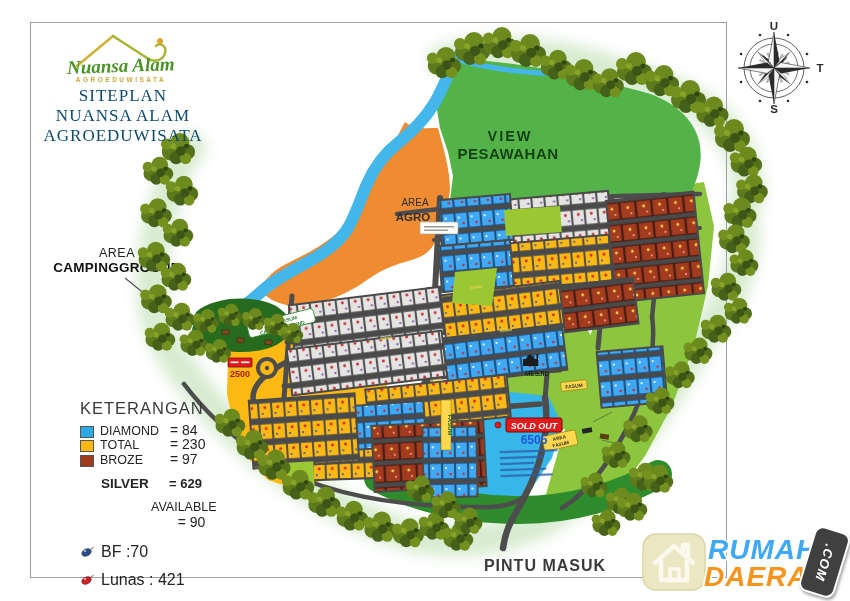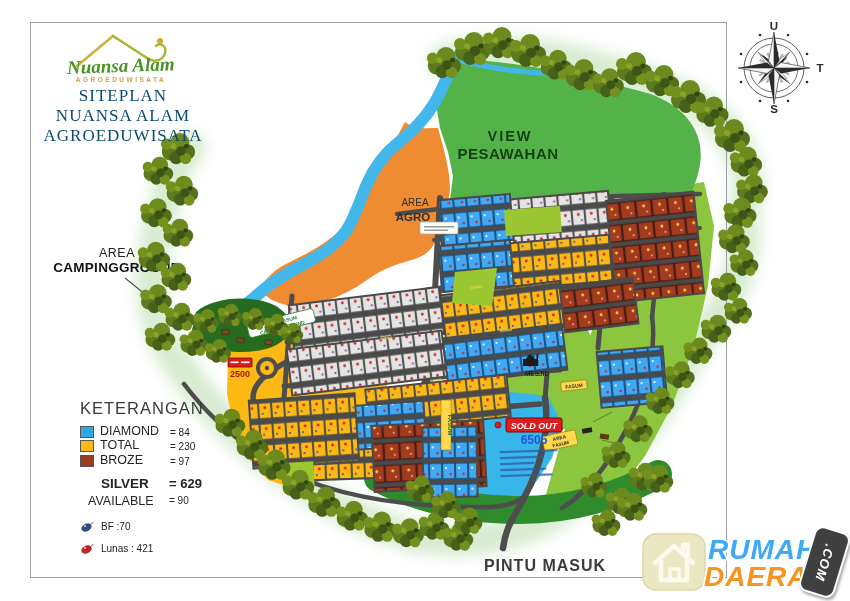--- a/index.html
+++ b/index.html
@@ -13,30 +13,30 @@
   #title{margin-top:2px;font-family:"Liberation Serif",serif;color:#0c4a6e;
          font-size:17px;line-height:20px;letter-spacing:1px;}
   #title span{display:block;}
 
   
   #legend{position:absolute;left:80px;top:399px;width:215px;z-index:3;color:#242424;}
   .lg-title{font-size:16.5px;letter-spacing:1px;color:#3a3a3a;margin-bottom:7px;}
   .lg-row{display:flex;align-items:flex-end;height:12.5px;margin-bottom:2.2px;}
   .sw{width:12px;height:10px;border:1px solid #555;margin-right:6px;flex:0 0 auto;}
   .lg-label{width:70px;font-size:12.5px;}
-  .lg-val{font-size:10px;}
+  .lg-val{font-size:14px;}
   .lg-total{display:flex;align-items:center;margin-top:9px;padding-left:21px;}
   .lg-total .lg-tlabel{width:68px;font-weight:bold;font-size:13.5px;}
   .lg-total .lg-val{font-weight:bold;font-size:13px;}
-  .lg-avail{display:flex;align-items:center;margin-top:3px;padding-left:8px;}
+  .lg-avail{display:flex;align-items:center;margin-top:9px;padding-left:8px;flex-direction:column;}
   .lg-avail .lg-alabel{width:81px;font-size:12.5px;}
   .lg-markers{margin-top:13px;}
   .lg-marker{display:flex;align-items:center;margin-bottom:5.5px;}
   .lg-marker svg{margin-right:6px;flex:0 0 auto;}
-  .lg-marker span{font-size:10px;text-align:right;}
+  .lg-marker span{font-size:16px;text-align:right;}
   .lg-marker.last{margin-top:10px;}
 
   
   #brand{position:absolute;left:636px;top:527px;width:214px;height:74px;z-index:4;font-style:italic;}
   #brand .house{position:absolute;left:6px;top:6px;}
   .brand-word{position:absolute;font-weight:bold;letter-spacing:1px;line-height:1;
       text-shadow:1.5px 0 0 #fff,-1.5px 0 0 #fff,0 1.5px 0 #fff,0 -1.5px 0 #fff,
                   1.5px 1.5px 0 #fff,-1.5px -1.5px 0 #fff,1.5px -1.5px 0 #fff,-1.5px 1.5px 0 #fff;}
   .brand-rumah{left:72px;top:9px;font-size:28px;color:#3fa9f5;}
   .brand-daerah{left:68px;top:36px;font-size:28px;color:#f7941d;}

